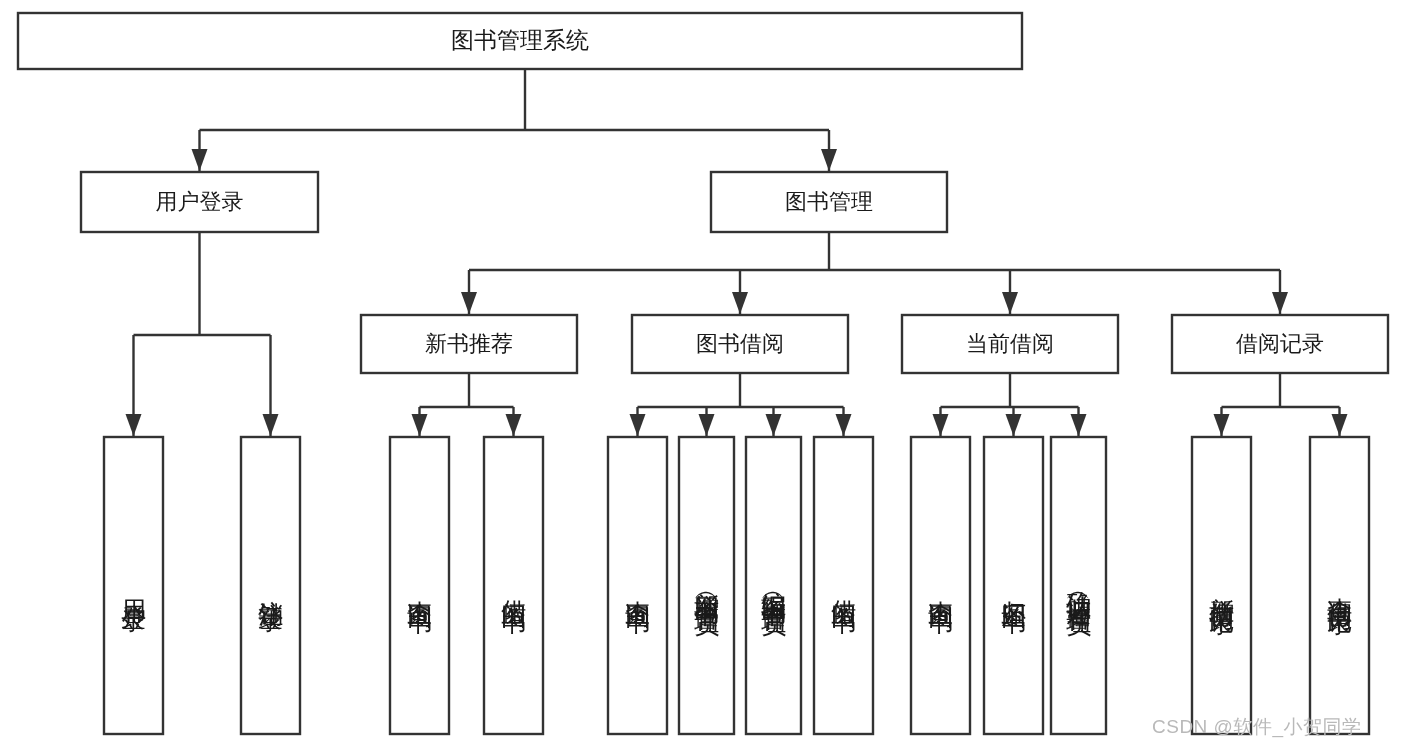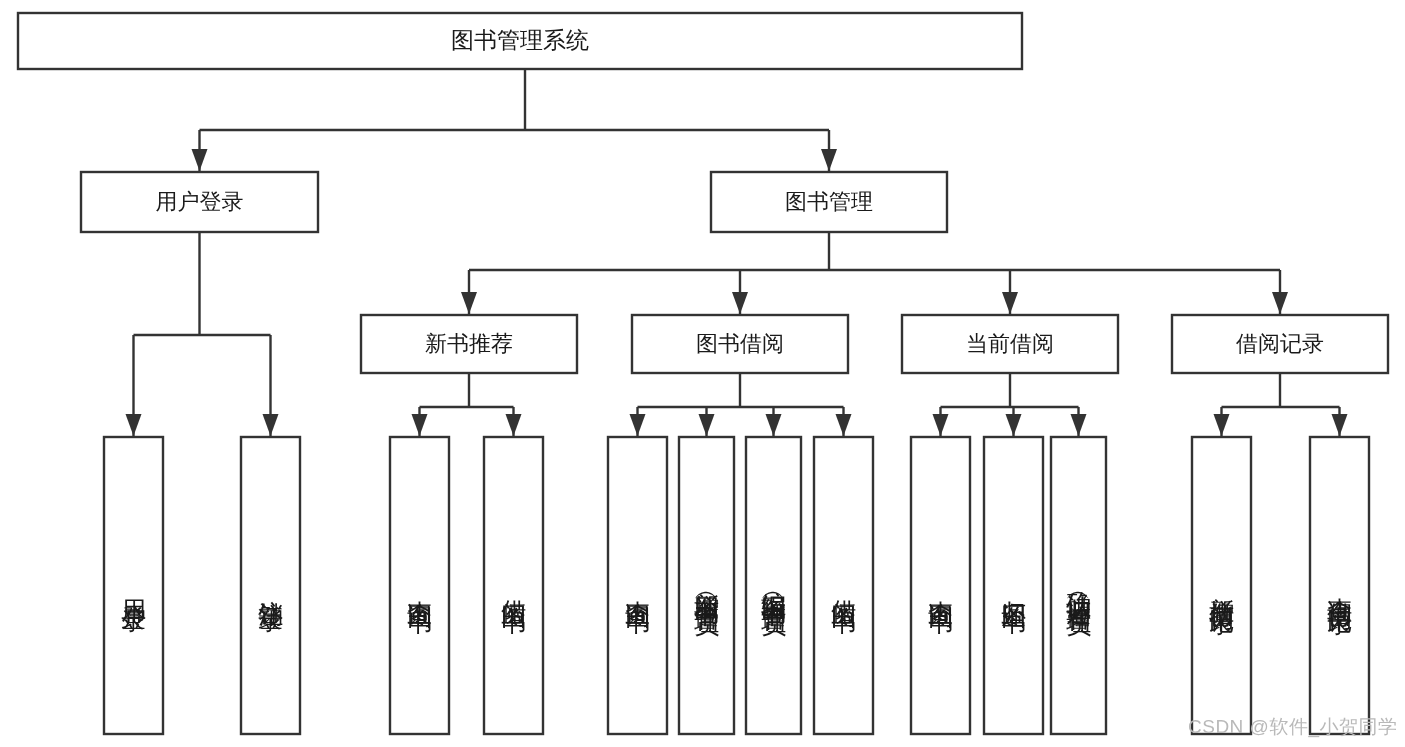--- a/index.html
+++ b/index.html
@@ -180,14 +180,14 @@
       <div class="leaf-label-v" style="left: 679px; top: 437px; width: 55px; height: 297px;">新增图书（管理员）</div>
       <div class="leaf-label-v" style="left: 746px; top: 437px; width: 55px; height: 297px;">编辑图书（管理员）</div>
       <div class="leaf-label-v" style="left: 814px; top: 437px; width: 59px; height: 297px;">借阅图书</div>
       <div class="leaf-label-v" style="left: 911px; top: 437px; width: 59px; height: 297px;">查询图书</div>
       <div class="leaf-label-v" style="left: 984px; top: 437px; width: 59px; height: 297px;">归还图书</div>
       <div class="leaf-label-v" style="left: 1051px; top: 437px; width: 55px; height: 297px;">确认归还（管理员）</div>
       <div class="leaf-label-v" style="left: 1192px; top: 437px; width: 59px; height: 297px;">新增借阅记录</div>
       <div class="leaf-label-v" style="left: 1310px; top: 437px; width: 59px; height: 297px;">查询借阅记录</div>
     </div>
 
-  <div class="watermark" style="left:1188px; top:714px;">CSDN @软件_小贺同学</div>
+  <div class="watermark" style="left:1152px; top:714px;">CSDN @软件_小贺同学</div>
 </div>
 
 </body></html>

